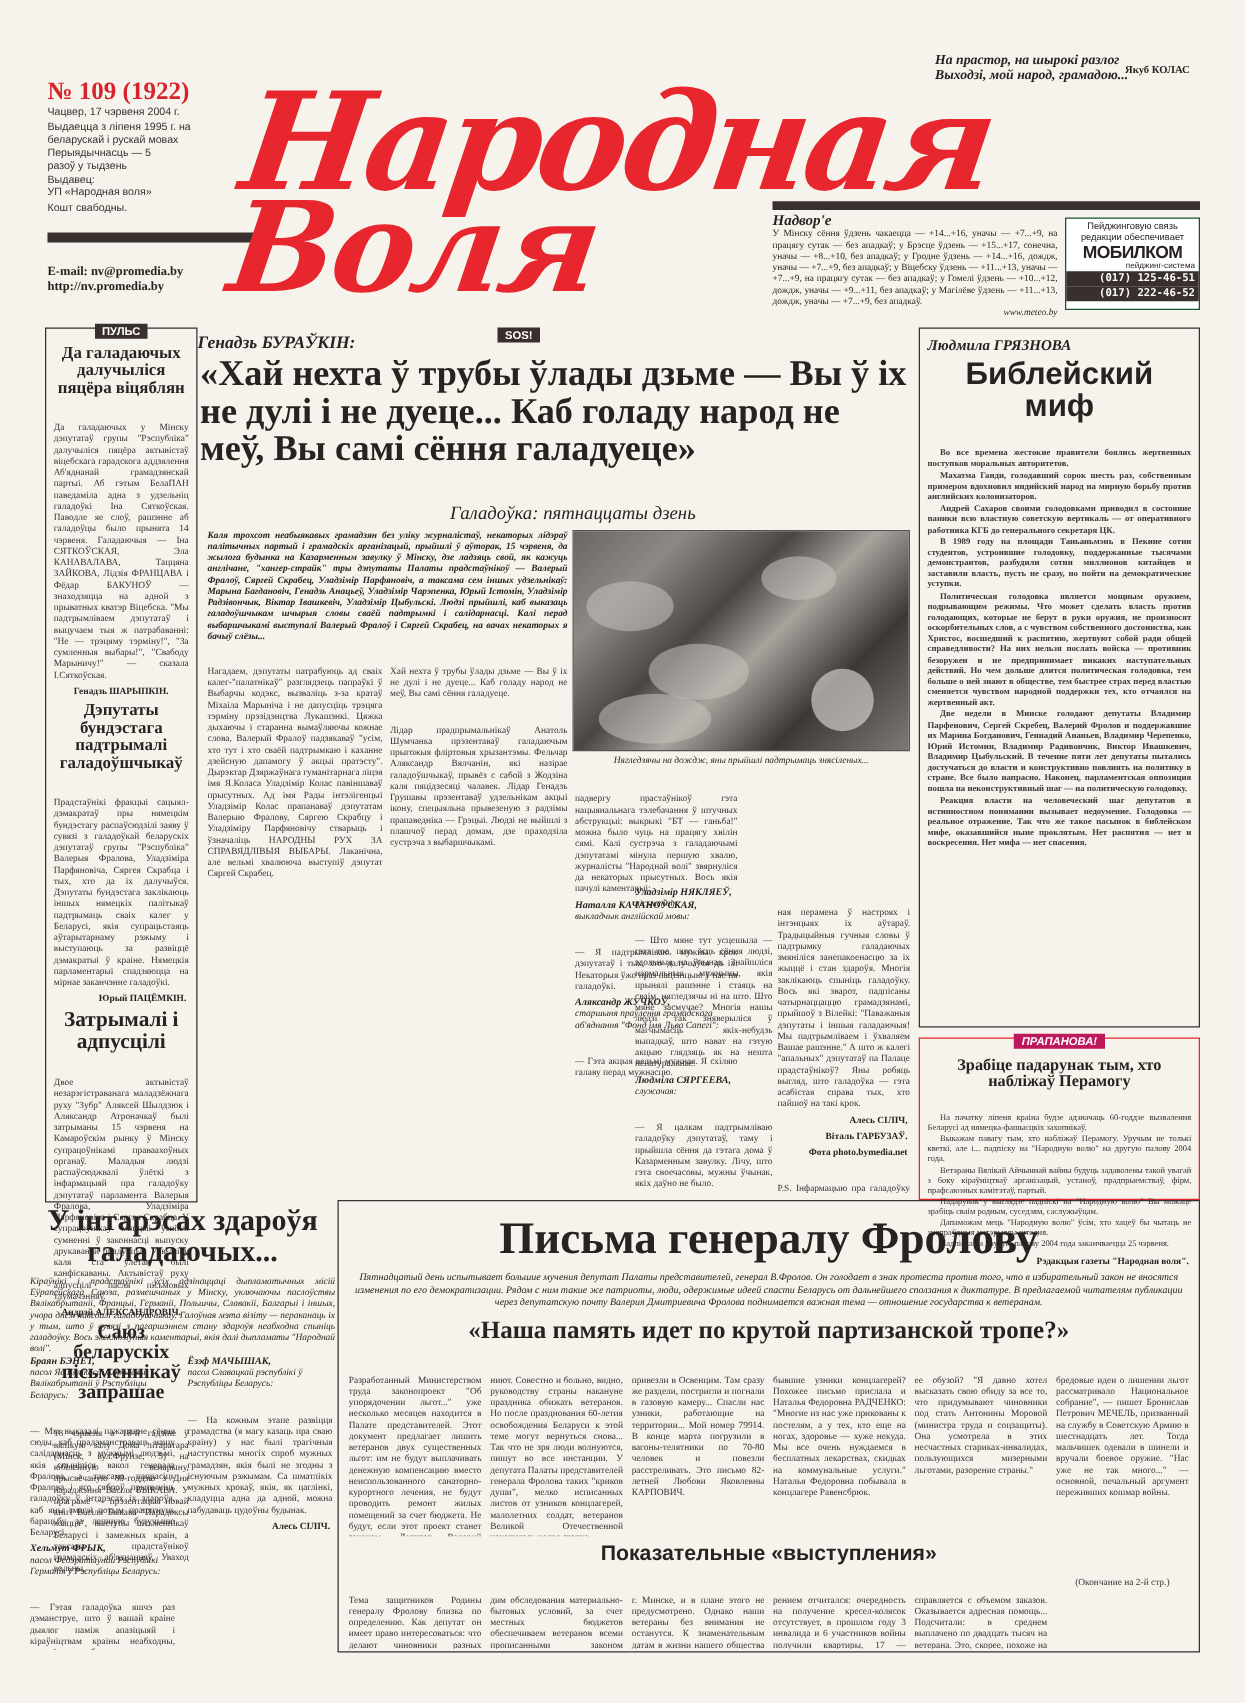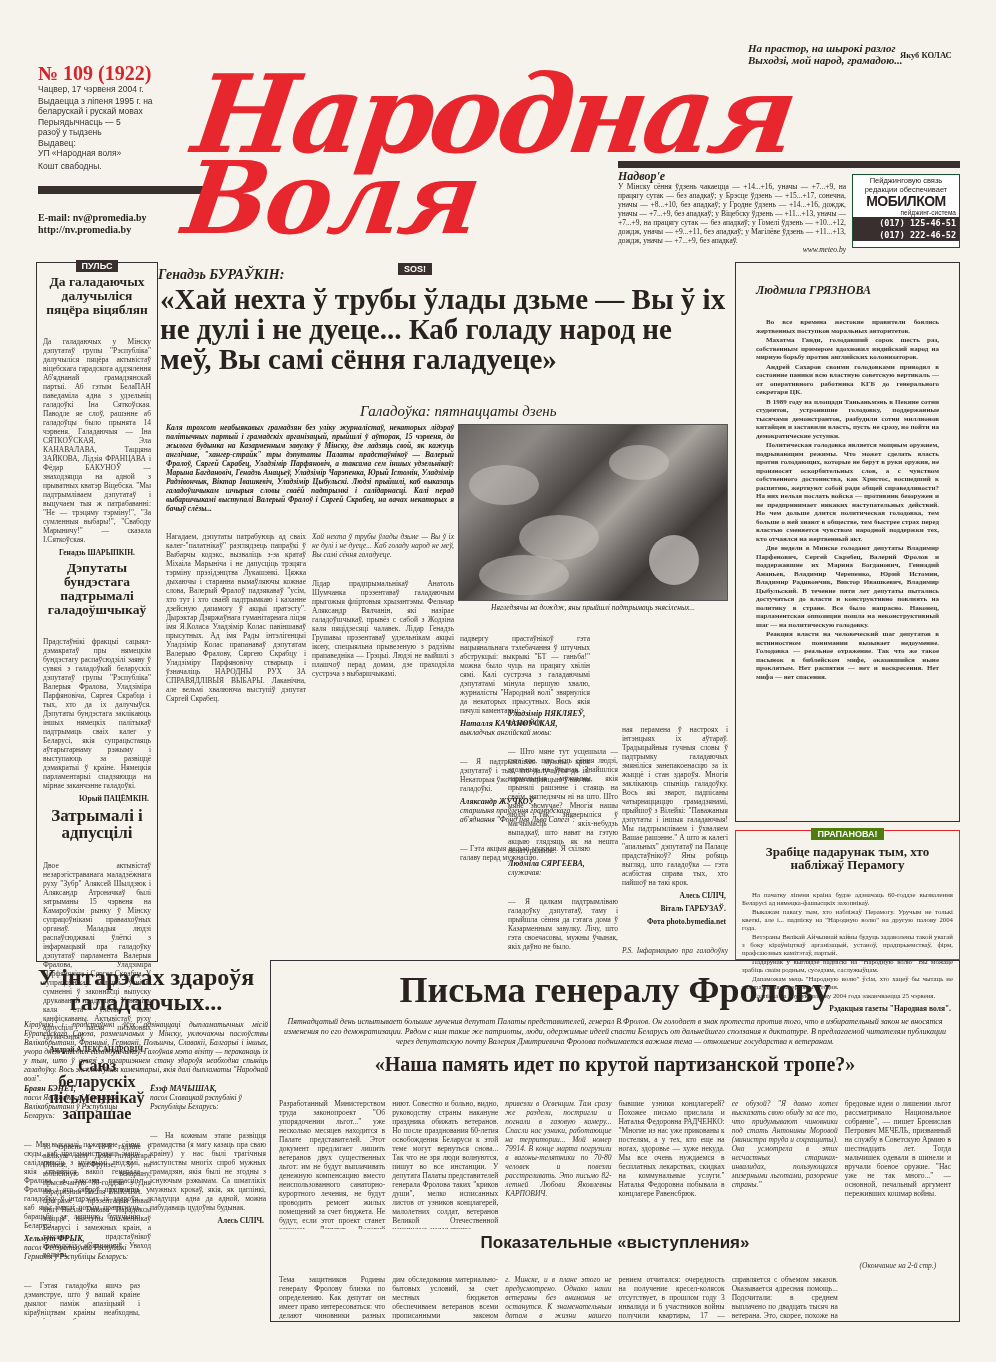--- a/index.html
+++ b/index.html
@@ -25,21 +25,21 @@
 
   .ad { left: 852px; top: 174px; width: 108px; height: 74px; border: 1px solid #14532d; background: #fff; font-family: "Liberation Sans", sans-serif; }
   .ad .t { font-size: 7.5px; text-align: center; line-height: 9px; padding-top: 1px; }
   .ad .brand { font-size: 14px; font-weight: bold; text-align: center; line-height: 15px; letter-spacing: -0.5px; }
   .ad .sub { font-size: 6.5px; text-align: right; padding-right: 3px; line-height: 8px; }
   .ad .ph { background: #3a2f2f; color: #fff; font-family: "DejaVu Sans Mono", monospace; font-size: 8.5px; font-weight: bold; text-align: right; padding: 1px 3px; line-height: 10px; }
 
   
   .col-text { font-size: 7.5px; line-height: 9px; text-align: justify; color: #333; margin-top: 20px; }
   .col-text p { text-indent: 10px; margin-bottom: 1px; }
-  .italic { font-style: italic; }
+  .italic { }
   .byline { text-align: right; font-size: 7.5px; font-weight: bold; margin: 4px 2px; }
   .headline { font-weight: bold; text-align: center; color: #2a2220; }
 
   
   .pulse { left: 36px; top: 262px; width: 122px; height: 700px; border: 1px solid #333; }
   .tag { background: #3a2f2f; color: #fff; font-family: "Liberation Sans", sans-serif; font-weight: bold; font-size: 9px; padding: 1px 6px; display: inline-block; }
   .pulse .tagwrap { position: absolute; top: -8px; left: 0; right: 0; text-align: center; }
   .pulse .inner { padding: 10px 6px 4px 6px; }
   .pulse h2 { font-size: 13.5px; line-height: 14px; margin: 2px 0 4px; }
 
@@ -47,28 +47,28 @@
   .sos { left: 398px; top: 258px; }
   .author-main { left: 158px; top: 267px; font-size: 14px; font-style: italic; font-weight: bold; }
   .main-head { left: 160px; top: 284px; width: 570px; font-size: 29px; line-height: 30px; font-weight: bold; }
   .main-sub { left: 360px; top: 403px; font-size: 15px; font-style: italic; }
   .lead { left: 166px; top: 423px; width: 288px; font-size: 7.5px; line-height: 9px; font-weight: bold; font-style: italic; text-align: justify; }
   .photo { left: 458px; top: 424px; width: 270px; height: 177px; background: linear-gradient(135deg,#6b6663 0%,#8e8985 20%,#4b4644 40%,#a9a39e 55%,#3d3836 75%,#807a76 100%); border: 1px solid #555; overflow: hidden; }
   .photo .u { position: absolute; border-radius: 50%; background: rgba(200,195,190,0.55); }
   .photo-cap { left: 460px; top: 603px; width: 266px; font-size: 7.5px; font-style: italic; text-align: center; }
 
   
-  .bib { left: 735px; top: 262px; width: 225px; height: 560px; border: 1px solid #333; padding: 20px; }
+  .bib { left: 735px; top: 262px; width: 225px; height: 560px; border: 1px solid #333; padding: 6px; }
   .bib .au { font-size: 12px; font-style: italic; font-weight: bold; }
   .bib h2 { font-size: 25px; line-height: 26px; text-align: center; margin: 2px 0 6px; font-family: "Liberation Sans", sans-serif; }
   .bib .col-text { font-size: 7px; line-height: 8.5px; font-weight: bold; color: #3a3a3a; }
 
   .prop { left: 735px; top: 830px; width: 225px; height: 130px; border: 1px solid #e3262b; padding: 14px 6px 4px; }
   .prop .tagwrap { position: absolute; top: -8px; left: 0; right: 0; text-align: center; }
-  .prop .tag { background: #4d7c0f; }
+  .prop .tag { background: #be185d; font-style: italic; }
   .prop h2 { font-size: 13px; line-height: 13px; text-align: center; margin-bottom: 4px; }
   .prop .col-text { font-size: 6.8px; line-height: 8px; }
 
   
   .interest-head { left: 24px; top: 965px; width: 244px; font-size: 24px; line-height: 25px; text-align: center; font-weight: bold; }
   .interest-lead { left: 24px; top: 1020px; width: 244px; font-size: 7.5px; line-height: 9px; font-style: italic; text-align: justify; }
   .speaker { font-size: 8px; font-style: italic; font-weight: bold; line-height: 9px; margin-top: 4px; }
   .speaker-sub { font-size: 7.5px; font-style: italic; line-height: 9px; margin-bottom: 3px; }
 
   
@@ -182,20 +182,21 @@
 <div class="abs" style="left:622px;top:705px;width:106px;height:250px;overflow:hidden">
   <div class="col-text">ная перамена ў настроях і інтэнцыях іх аўтараў. Традыцыйныя гучныя словы ў падтрымку галадаючых змяніліся занепакоенасцю за іх жыццё і стан здароўя. Многія заклікаюць спыніць галадоўку. Вось які зварот, падпісаны чатырнаццаццю грамадзянамі, прыйшоў з Вілейкі: "Паважаныя дэпутаты і іншыя галадаючыя! Мы падтрымліваем і ўхваляем Вашае рашэнне." А што ж калегі "апальных" дэпутатаў па Палаце прадстаўнікоў? Яны робяць выгляд, што галадоўка — гэта асабістая справа тых, хто пайшоў на такі крок.</div>
   <div class="byline">Алесь СІЛІЧ,</div>
   <div class="byline" style="margin-top:0">Віталь ГАРБУЗАЎ.</div>
   <div class="byline" style="margin-top:0">Фота photo.bymedia.net</div>
   <div class="col-text italic">P.S. Інфармацыю пра галадоўку праглядаць вы знойдзеце на сайце www.golod.info. Пісьмы адрасуйце на адрас: 220010, г.Мінск, вул.Савецкая, 11, Палата прадстаўнікоў, дэпутату Фралову В.Д.</div>
 </div>
 
 <div class="abs bib">
   <div class="au">Людмила ГРЯЗНОВА</div>
+  <h2>Библейский миф</h2>
   <div class="col-text">
     <p>Во все времена жестокие правители боялись жертвенных поступков моральных авторитетов.</p>
     <p>Махатма Ганди, голодавший сорок шесть раз, собственным примером вдохновил индийский народ на мирную борьбу против английских колонизаторов.</p>
     <p>Андрей Сахаров своими голодовками приводил в состояние паники всю властную советскую вертикаль — от оперативного работника КГБ до генерального секретаря ЦК.</p>
     <p>В 1989 году на площади Таньаньмэнь в Пекине сотни студентов, устроившие голодовку, поддержанные тысячами демонстрантов, разбудили сотни миллионов китайцев и заставили власть, пусть не сразу, но пойти на демократические уступки.</p>
     <p>Политическая голодовка является мощным оружием, подрывающим режимы. Что может сделать власть против голодающих, которые не берут в руки оружия, не произносят оскорбительных слов, а с чувством собственного достоинства, как Христос, восшедший к распятию, жертвуют собой ради общей справедливости? На них нельзя послать войска — противник безоружен и не предпринимает никаких наступательных действий. Но чем дольше длится политическая голодовка, тем больше о ней знают в обществе, тем быстрее страх перед властью сменяется чувством народной поддержки тех, кто отчаялся на жертвенный акт.</p>
     <p>Две недели в Минске голодают депутаты Владимир Парфенович, Сергей Скребец, Валерий Фролов и поддержавшие их Марина Богданович, Геннадий Ананьев, Владимир Черепенко, Юрий Истомин, Владимир Радивончик, Виктор Ивашкевич, Владимир Цыбульский. В течение пяти лет депутаты пытались достучаться до власти и конструктивно повлиять на политику в стране. Все было напрасно. Наконец, парламентская оппозиция пошла на неконструктивный шаг — на политическую голодовку.</p>
     <p>Реакция власти на человеческий шаг депутатов в истинностном понимании вызывает недоумение. Голодовка — реальное отражение. Так что же такое пасынок в библейском мифе, оказавшийся ныне проклятым. Нет распятия — нет и воскресения. Нет мифа — нет спасения.</p>
   </div>
 </div>

